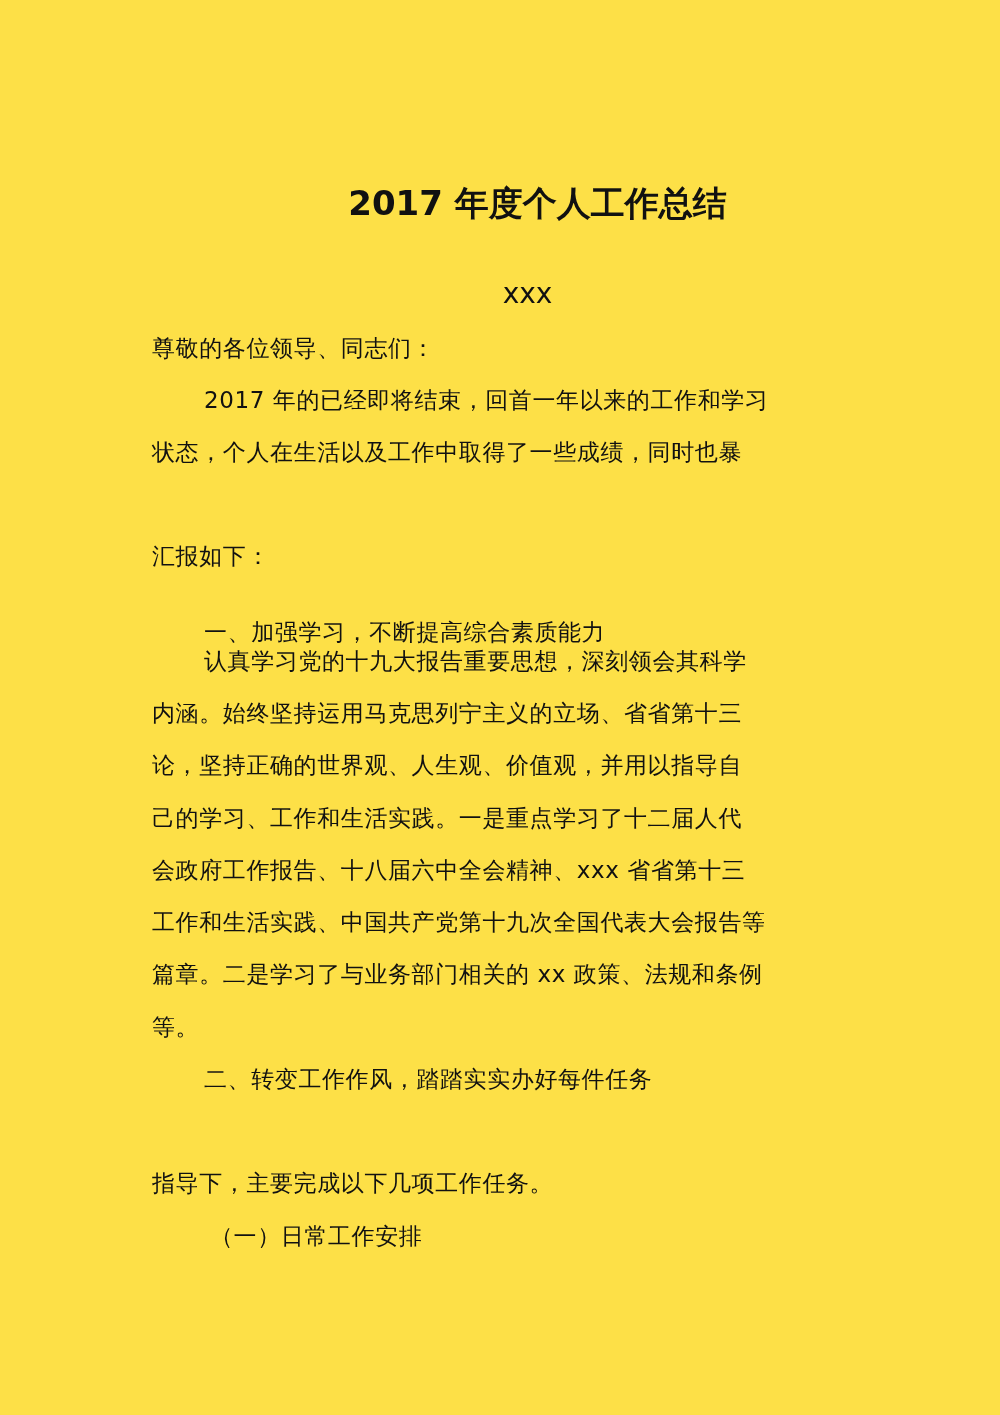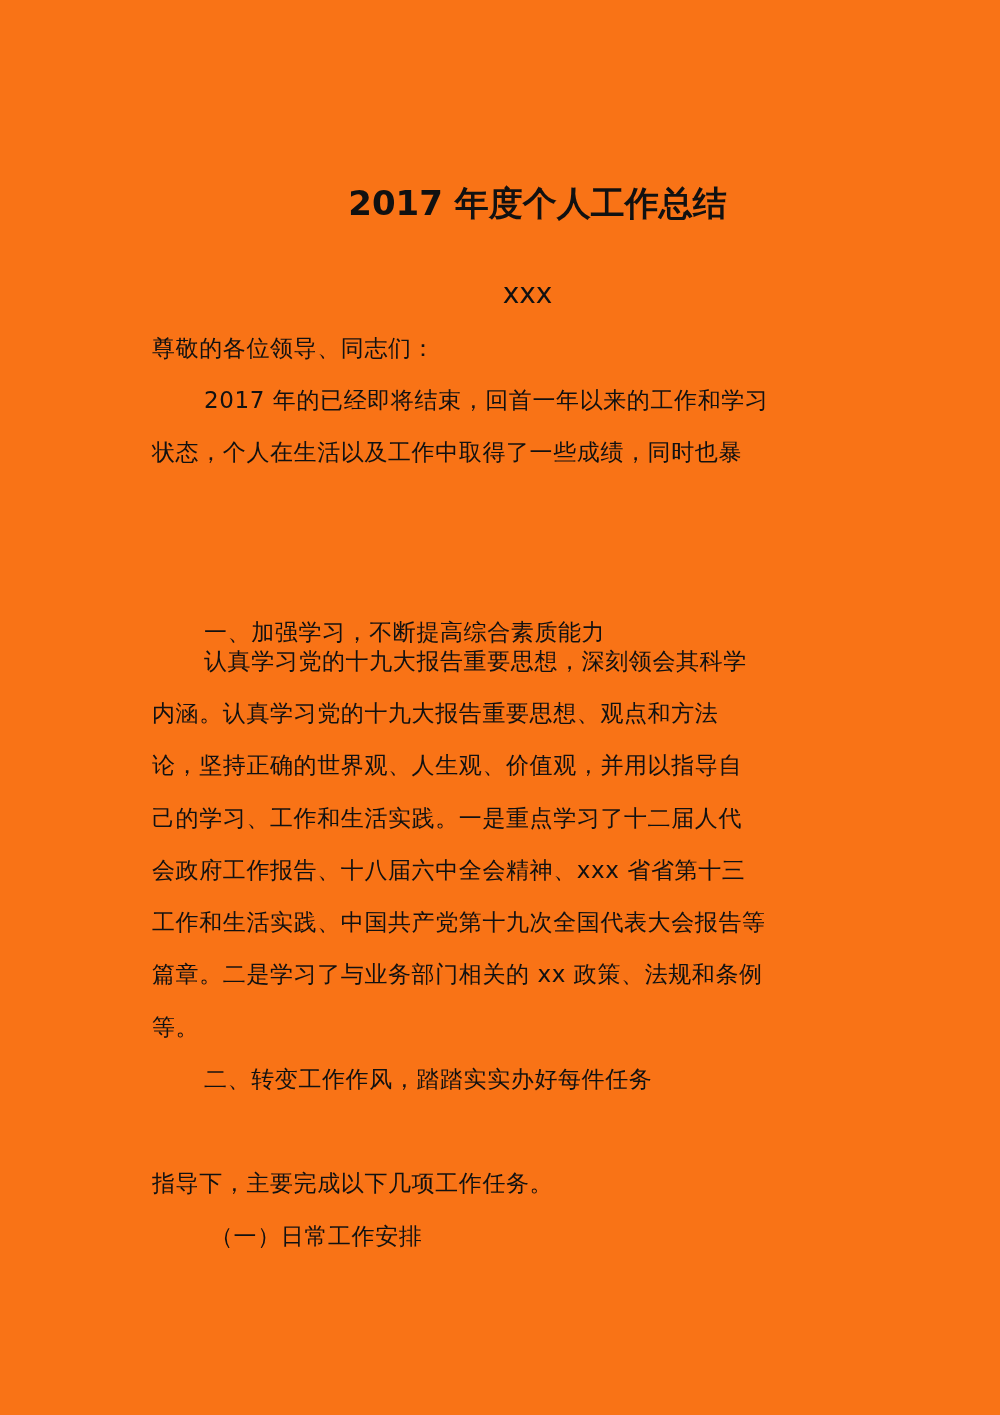--- a/index.html
+++ b/index.html
@@ -1,18 +1,18 @@
 <!DOCTYPE html>
 <html><head>
   <meta charset="utf-8">
   <style>
     html, body { margin: 0; padding: 0; background: #ffffff; }
     body { width: 1000px; height: 1415px; position: relative; overflow: hidden;
            font-family: "DejaVu Sans", "Liberation Sans", sans-serif; color: #111111; }
-    .page { position: absolute; left: 0; top: 0; width: 1000px; height: 1415px; background: #f97316; }
+    .page { position: absolute; left: 0; top: 0; width: 1000px; height: 1415px; background: #fde047; }
     .title { position: absolute; left: 0; width: 1000px; top: 178px; text-align: center;
              font-size: 34px; font-weight: bold; letter-spacing: 0px; line-height: 50px;
              padding-left: 75px; box-sizing: border-box; }
     .author { position: absolute; left: 0; width: 1000px; top: 274px; text-align: center;
               font-size: 28px; line-height: 40px; padding-left: 55px; box-sizing: border-box; }
     .line { position: absolute; left: 152px; width: 700px; white-space: nowrap;
             font-size: 23px; line-height: 40px; letter-spacing: 0.6px; }
     .indent { left: 204px; }
     .indent2 { left: 210px; }
   </style>
@@ -20,25 +20,26 @@
 <body>
 
 <div class="page">
   <div class="title">2017 年度个人工作总结</div>
   <div class="author">xxx</div>
 
   <div class="line" style="top:328px">尊敬的各位领导、同志们：</div>
 
   <div class="line indent" style="top:380px">2017 年的已经即将结束，回首一年以来的工作和学习</div>
   <div class="line" style="top:432px">状态，个人在生活以及工作中取得了一些成绩，同时也暴</div>
+  <div class="line" style="top:536px">汇报如下：</div>
 
   <div class="line indent" style="top:612px">一、加强学习，不断提高综合素质能力</div>
 
   <div class="line indent" style="top:641px">认真学习党的十九大报告重要思想，深刻领会其科学</div>
-  <div class="line" style="top:693px">内涵。认真学习党的十九大报告重要思想、观点和方法</div>
+  <div class="line" style="top:693px">内涵。始终坚持运用马克思列宁主义的立场、省省第十三</div>
   <div class="line" style="top:745px">论，坚持正确的世界观、人生观、价值观，并用以指导自</div>
   <div class="line" style="top:798px">己的学习、工作和生活实践。一是重点学习了十二届人代</div>
   <div class="line" style="top:850px">会政府工作报告、十八届六中全会精神、xxx 省省第十三</div>
   <div class="line" style="top:902px">工作和生活实践、中国共产党第十九次全国代表大会报告等</div>
   <div class="line" style="top:954px">篇章。二是学习了与业务部门相关的 xx 政策、法规和条例</div>
   <div class="line" style="top:1007px">等。</div>
 
   <div class="line indent" style="top:1059px">二、转变工作作风，踏踏实实办好每件任务</div>
 
   <div class="line" style="top:1163px">指导下，主要完成以下几项工作任务。</div>

